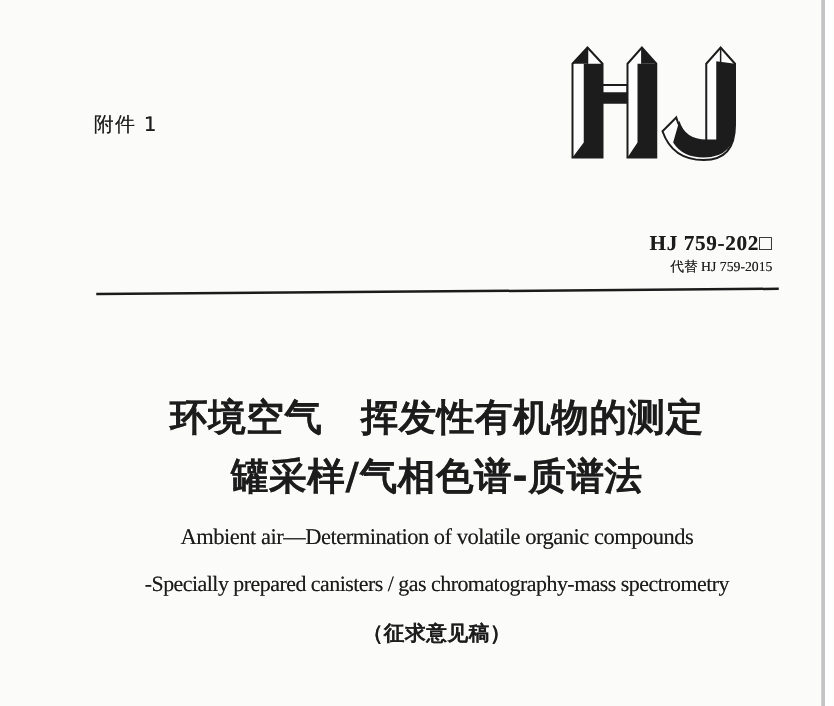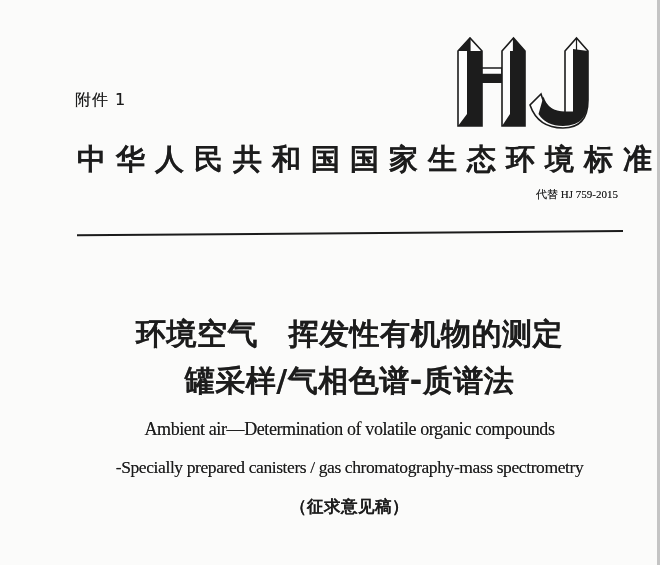--- a/index.html
+++ b/index.html
@@ -151,23 +151,23 @@
     <path class="face-white" d="M49,17 L60.5,4 L72,17 L72,92 L49,92 Z"></path>
     <path class="face-black" d="M60.5,4 L72,17 L60.5,17 Z"></path>
     <path class="face-black" d="M57,17 L72,17 L72,92 L49,92 L57,80 Z"></path>
     <path class="groove" d="M60.5,4 L60.5,17"></path>
 
     <path class="face-white" d="M112,17 L123.5,4 L135,17 L135,66 Q135,94 110,94 Q85,94 77,71 L88,60 Q93,79 112,79 Z"></path>
     <path class="face-black" d="M120,15 L135,17 L135,66 Q135,92 110,92 Q93,92 85.5,80 L90.5,62.5 Q95,77.5 112,77.5 L120,77.5 Z"></path>
     <path class="groove" d="M123.5,4 L123.5,17"></path>
   </svg>
 
-  <div class="org-heading ink">中华人民共和国国家生态环境标准</div>
 
   <div class="code-block">
+    <div class="standard-code ink">HJ 759-202□</div>
     <div class="replaces-note ink">代替 HJ  759-2015</div>
   </div>
 
   <div class="head-rule"></div>
 
   <div class="centered title-zh title-zh-1 ink">环境空气　挥发性有机物的测定</div>
 
   <div class="centered title-zh title-zh-2 ink">罐采样/气相色谱-质谱法</div>
 
   <div class="centered title-en title-en-1 ink">Ambient air—Determination of volatile organic compounds</div>

